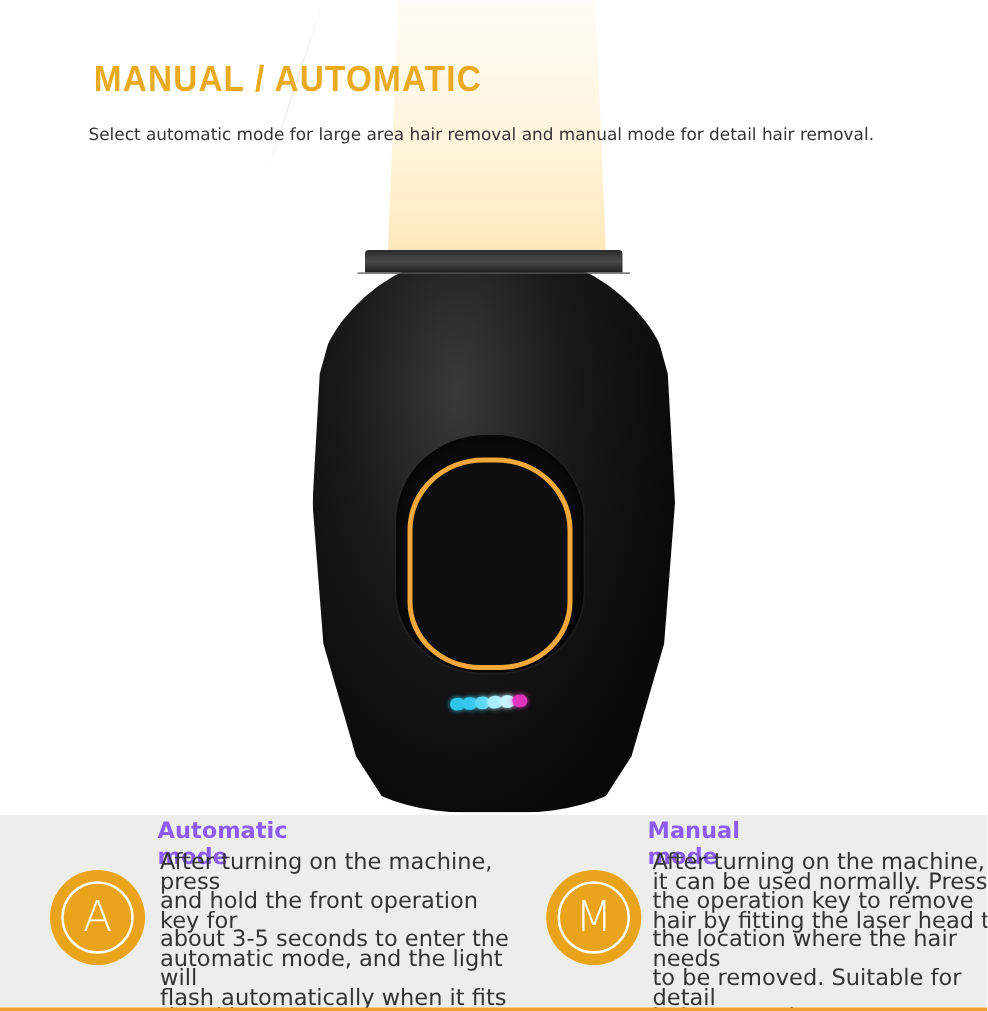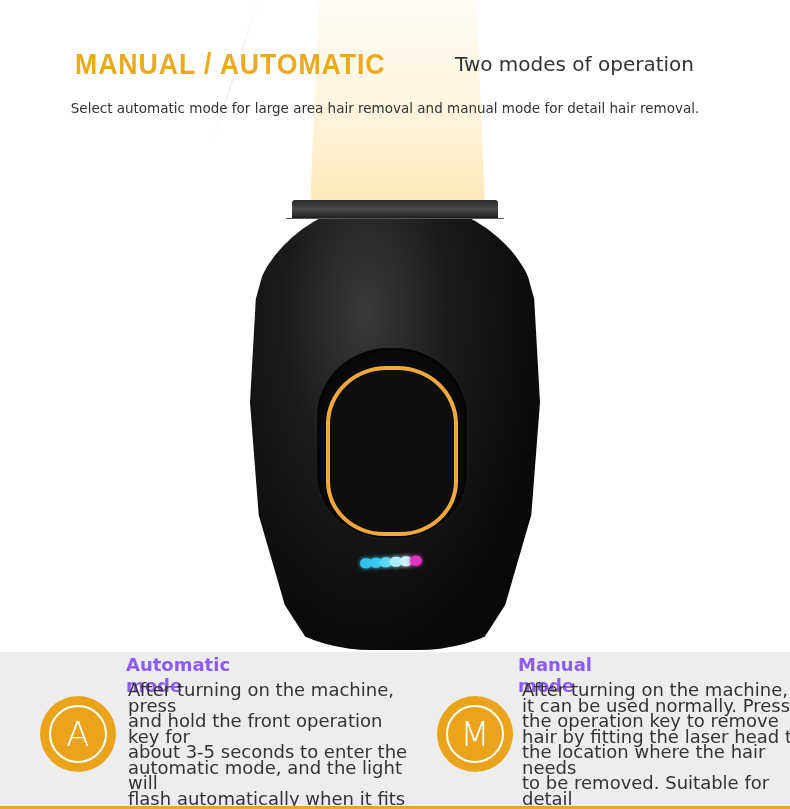--- a/index.html
+++ b/index.html
@@ -101,21 +101,20 @@
     }
   </style>
 </head>
 <body>
 
 <div class="beam"></div>
 <div class="beam-line"></div>
 
 <div class="title-row">
   <div class="title-main">MANUAL / AUTOMATIC</div>
-  <div class="title-sub">Two modes of operation</div>
 </div>
 <div class="subtitle">Select automatic mode for large area hair removal and manual mode for detail hair removal.</div>
 
 <div class="device">
   <div class="device-body"></div>
   <div class="device-cap"></div>
   <div class="device-cap-line"></div>
   <div class="window-frame"></div>
   <div class="window-ring"></div>
   <div class="led-bar">

